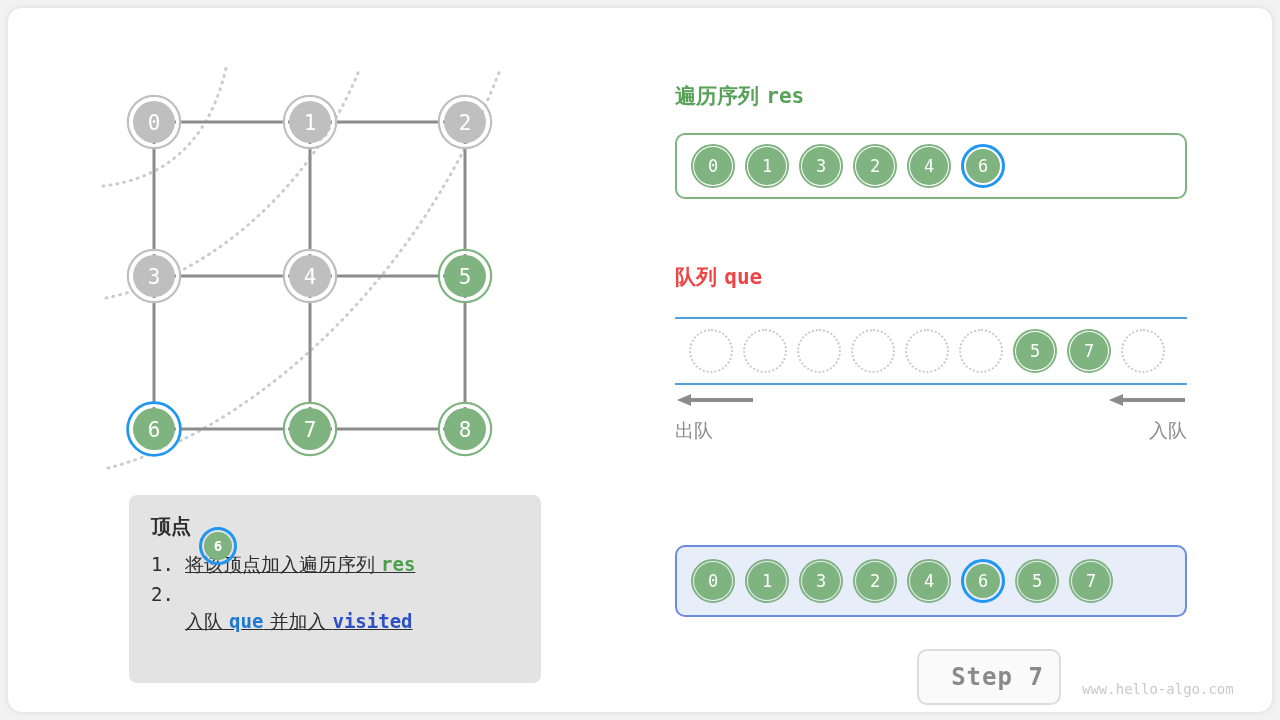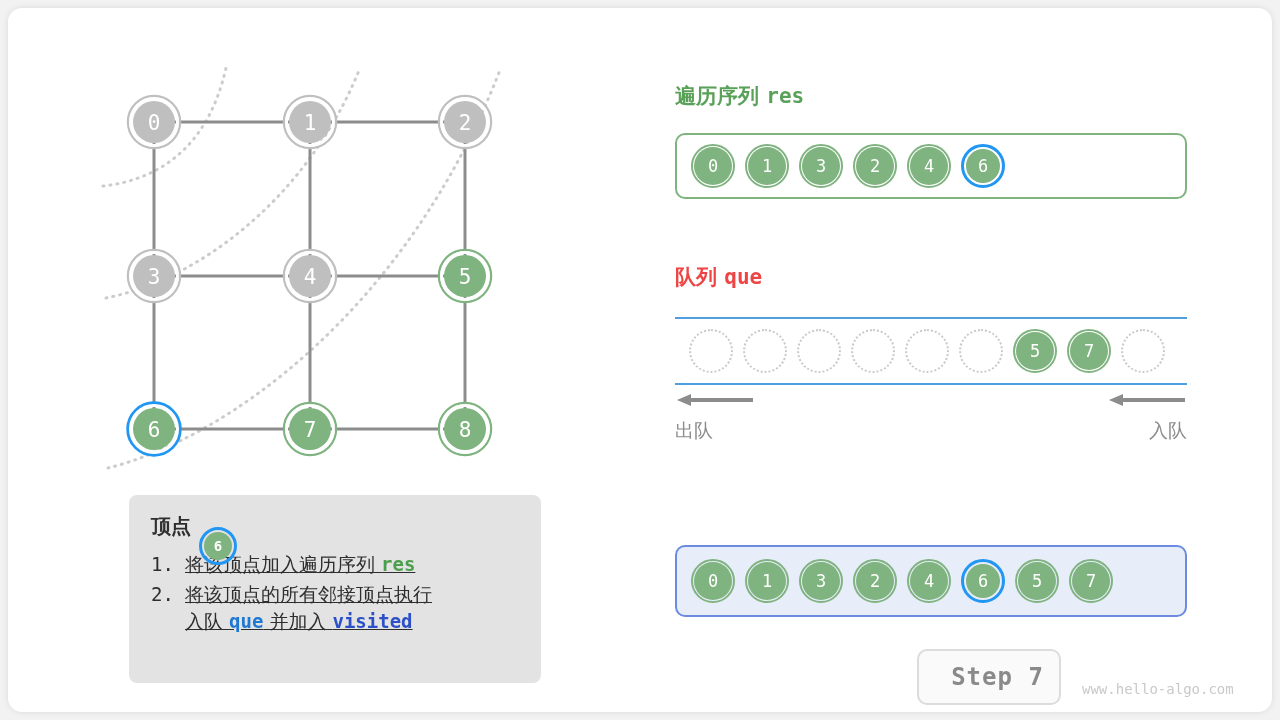--- a/index.html
+++ b/index.html
@@ -350,21 +350,21 @@
           </span>
         </span>
       </div>
       <div class="cap-list" id="caption-list">
           <div class="cap-item">
             <div class="cap-num">1.</div>
             <div class="cap-body"><span>将该顶点加入遍历序列 </span><span class="code-green">res</span></div>
           </div>
           <div class="cap-item">
             <div class="cap-num">2.</div>
-            <div class="cap-body"><span>将该顶点的所有邻接顶点执行</span><br><span>入队 </span><span class="code-blue">que</span><span> 并加入 </span><span class="code-blue2">visited</span></div>
+            <div class="cap-body"><br><span>入队 </span><span class="code-blue">que</span><span> 并加入 </span><span class="code-blue2">visited</span></div>
           </div>
         </div>
     </div>
 
     <div class="panel-title title-green" style="left:667px; top:74px;">
       <span>遍历序列</span>
       <span class="mono">res</span>
     </div>
     <div id="res-box">
       <div class="chip-row" id="res-row">

